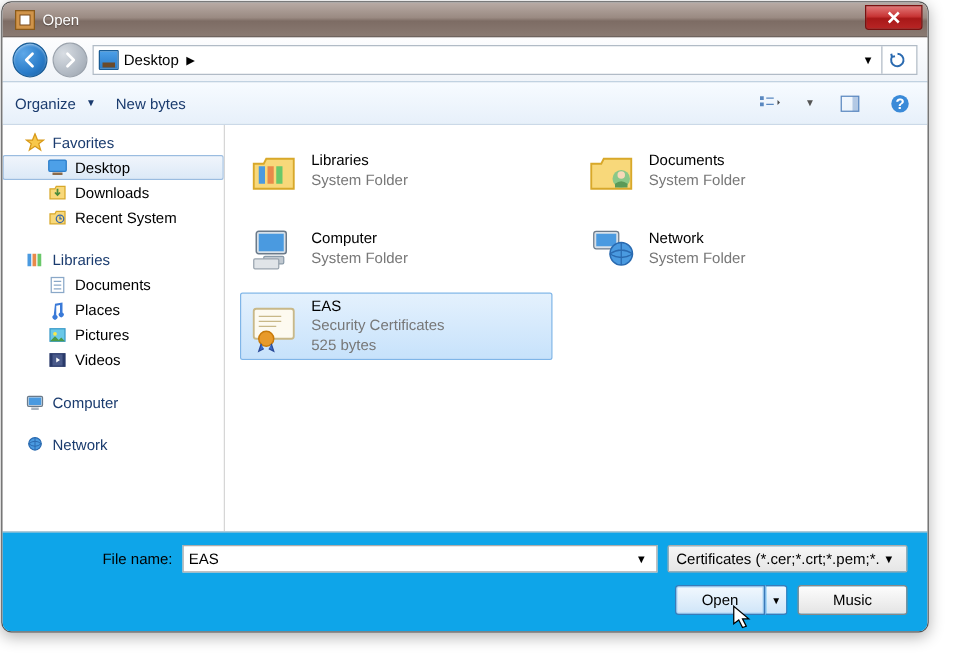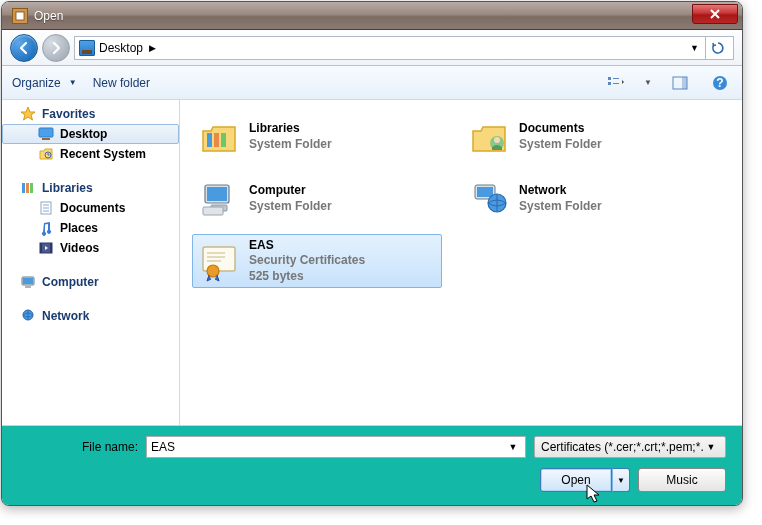--- a/index.html
+++ b/index.html
@@ -25,42 +25,42 @@
 .crumb-spacer { flex: 1; }
 .crumb-refresh { width: 24px; height: 22px; border-left: 1px solid #b1bbc6; display:flex; align-items:center; justify-content:center; }
 .searchbox { width: 200px; height: 24px; border: 1px solid #b1bbc6; background: #fff; display: flex; align-items: center; padding: 0 6px; }
 .searchbox input { border: none; outline: none; flex: 1; color: #666; font-style: italic; }
 .searchbox-icon { width: 14px; height: 14px; color: #4a7aae; }
 .toolbar { height: 34px; background: linear-gradient(180deg, #f7fbff 0%, #e7f0fa 100%); display: flex; align-items: center; padding: 0 10px; gap: 16px; border-bottom: 1px solid #cbd9e8; }
 .tool-item { color: #1a3b6e; display: flex; align-items: center; gap: 8px; }
 .tool-item .caret { font-size: 8px; color: #1a3b6e; }
 .tool-spacer { flex: 1; }
 .tool-iconbtn { width: 24px; height: 22px; display: flex; align-items: center; justify-content: center; border: 1px solid transparent; border-radius: 2px; }
-.body-area { flex: 1; display: flex; overflow: hidden; font-weight: bold; }
+.body-area { flex: 1; display: flex; overflow: hidden; }
 .sidebar { width: 178px; background: #fff; border-right: 1px solid #d6d6d6; overflow-y: auto; padding: 4px 0; }
 .sidebar::-webkit-scrollbar { width: 16px; }
 .sidebar::-webkit-scrollbar-track { background: #f0f0f0; }
 .sidebar::-webkit-scrollbar-thumb { background: #c8c8c8; border: 1px solid #a0a0a0; border-radius: 2px; }
 .tree-group { margin-bottom: 14px; }
 .tree-head { display: flex; align-items: center; padding: 2px 6px 2px 18px; gap: 6px; }
 .tree-head .label { color: #1a3b6e; }
 .tree-item { display: flex; align-items: center; padding: 2px 6px 2px 36px; gap: 6px; height: 20px; }
 .tree-item.selected { background: linear-gradient(180deg,#f0f5fb,#dce9f7); border: 1px solid #9abce0; border-radius: 2px; padding-left: 35px; }
 .tree-item .label { color: #000; }
 .ico { width: 16px; height: 16px; display: inline-flex; align-items: center; justify-content: center; flex-shrink:0; }
 .ico-star svg, .ico svg { width: 16px; height: 16px; }
 .content { flex: 1; background: #fff; padding: 10px 12px; overflow-y:auto; }
 .items-grid { display: flex; flex-wrap: wrap; gap: 8px 20px; align-content: flex-start; }
 .file-item { width: 250px; height: 54px; display: flex; align-items: center; gap: 8px; padding: 2px 4px; border: 1px solid transparent; border-radius: 2px; }
 .file-item.selected { background: linear-gradient(180deg,#e4f1fd,#c7e2fb); border: 1px solid #7fb5e8; }
 .file-icon { width: 44px; height: 44px; display: flex; align-items: center; justify-content: center; flex-shrink:0; }
 .file-text { display: flex; flex-direction: column; line-height: 1.3; }
 .file-text .name { color: #000; }
 .file-text .sub { color: #777; }
-.bottom { height: 80px; background: #14b8a6; border-top: 1px solid #d0d0d0; padding: 10px 16px; display: flex; flex-direction: column; gap: 10px; }
+.bottom { height: 80px; background: #0ea5e9; border-top: 1px solid #d0d0d0; padding: 10px 16px; display: flex; flex-direction: column; gap: 10px; }
 .row1 { display: flex; align-items: center; gap: 8px; }
 .row1 .lbl { width: 120px; text-align: right; }
 .combo { flex: 1; height: 22px; border: 1px solid #acacac; background: #fff; display: flex; align-items: center; padding: 0 4px; }
 .combo input { border: none; outline: none; flex: 1; }
 .combo-arrow { width: 16px; text-align: center; font-size: 9px; color:#000; }
 .filter { width: 192px; height: 22px; border: 1px solid #acacac; background: linear-gradient(180deg,#f6f6f6,#e6e6e6); display: flex; align-items: center; padding: 0 6px; border-radius: 2px; }
 .filter-text { flex:1; white-space: nowrap; overflow: hidden; }
 .row2 { display: flex; justify-content: flex-end; gap: 8px; }
 .btn { width: 88px; height: 24px; border: 1px solid #888; background: linear-gradient(180deg,#fdfdfd,#e4e4e4); border-radius: 3px; display: flex; align-items: center; justify-content: center; }
 .btn.primary { border-color: #3a7ab8; background: linear-gradient(180deg,#f2f8fe,#cfe5f8); box-shadow: inset 0 0 0 1px #aed4f5; }
@@ -113,21 +113,21 @@
       </div>
     </div>
   </div>
 
   <div class="toolbar">
     <div class="tool-item">
       <span>Organize</span>
       <span class="caret">▼</span>
     </div>
     <div class="tool-item">
-      <span>New folder</span>
+      <span>New bytes</span>
     </div>
     <div class="tool-spacer"></div>
     <div class="tool-iconbtn">
       <svg width="18" height="14" viewBox="0 0 18 14">
           <rect x="1" y="1" width="3" height="3" fill="#5a88c0"></rect>
           <rect x="1" y="6" width="3" height="3" fill="#5a88c0"></rect>
           <rect x="6" y="2" width="6" height="1" fill="#5a88c0"></rect>
           <rect x="6" y="7" width="6" height="1" fill="#5a88c0"></rect>
           <path d="M15 4 L17 6 L15 8" fill="#000" opacity="0.7"></path>
         </svg>
@@ -164,20 +164,29 @@
                 <rect x="1" y="2" width="14" height="9" rx="1" fill="#4da0e8" stroke="#2a7cc9"></rect>
                 <rect x="4" y="12" width="8" height="2" fill="#8a6a4a"></rect>
               </svg>
             </span>
           <span class="label">Desktop</span>
         </div>
         <div class="tree-item">
           <span class="ico">
               <svg viewBox="0 0 16 16">
                 <path d="M2 5 L6 5 L7 3 L14 3 L14 13 L2 13 Z" fill="#f8d87a" stroke="#d8a82a"></path>
+                <path d="M8 5 L8 9 M6 8 L8 10 L10 8" stroke="#4a8a3a" stroke-width="1.4" fill="none"></path>
+              </svg>
+            </span>
+          <span class="label">Downloads</span>
+        </div>
+        <div class="tree-item">
+          <span class="ico">
+              <svg viewBox="0 0 16 16">
+                <path d="M2 5 L6 5 L7 3 L14 3 L14 13 L2 13 Z" fill="#f8d87a" stroke="#d8a82a"></path>
                 <circle cx="10" cy="9" r="3" fill="none" stroke="#3a6aaa"></circle>
                 <path d="M10 7 L10 9 L11.5 9" stroke="#3a6aaa" fill="none"></path>
               </svg>
             </span>
           <span class="label">Recent System</span>
         </div>
       </div>
 
       <div class="tree-group">
         <div class="tree-head">
@@ -201,20 +210,30 @@
             </span>
           <span class="label">Documents</span>
         </div>
         <div class="tree-item">
           <span class="ico">
               <svg viewBox="0 0 16 16">
                 <path d="M6 3 L12 2 L12 10 A2 2 0 1 1 10 10 L10 4 L7 4.5 L7 12 A2 2 0 1 1 5 12 Z" fill="#3a7ad8"></path>
               </svg>
             </span>
           <span class="label">Places</span>
+        </div>
+        <div class="tree-item">
+          <span class="ico">
+              <svg viewBox="0 0 16 16">
+                <rect x="2" y="3" width="12" height="10" fill="#6ac8e8" stroke="#3a9ac8"></rect>
+                <circle cx="6" cy="7" r="1.5" fill="#f8e84a"></circle>
+                <path d="M2 13 L6 9 L9 12 L11 10 L14 13 Z" fill="#4a9a4a"></path>
+              </svg>
+            </span>
+          <span class="label">Pictures</span>
         </div>
         <div class="tree-item">
           <span class="ico">
               <svg viewBox="0 0 16 16">
                 <rect x="2" y="3" width="12" height="10" fill="#4a5a8a" stroke="#2a3a6a"></rect>
                 <rect x="2" y="3" width="2" height="10" fill="#2a3a6a"></rect>
                 <rect x="12" y="3" width="2" height="10" fill="#2a3a6a"></rect>
                 <path d="M7 6 L10 8 L7 10 Z" fill="#fff"></path>
               </svg>
             </span>

